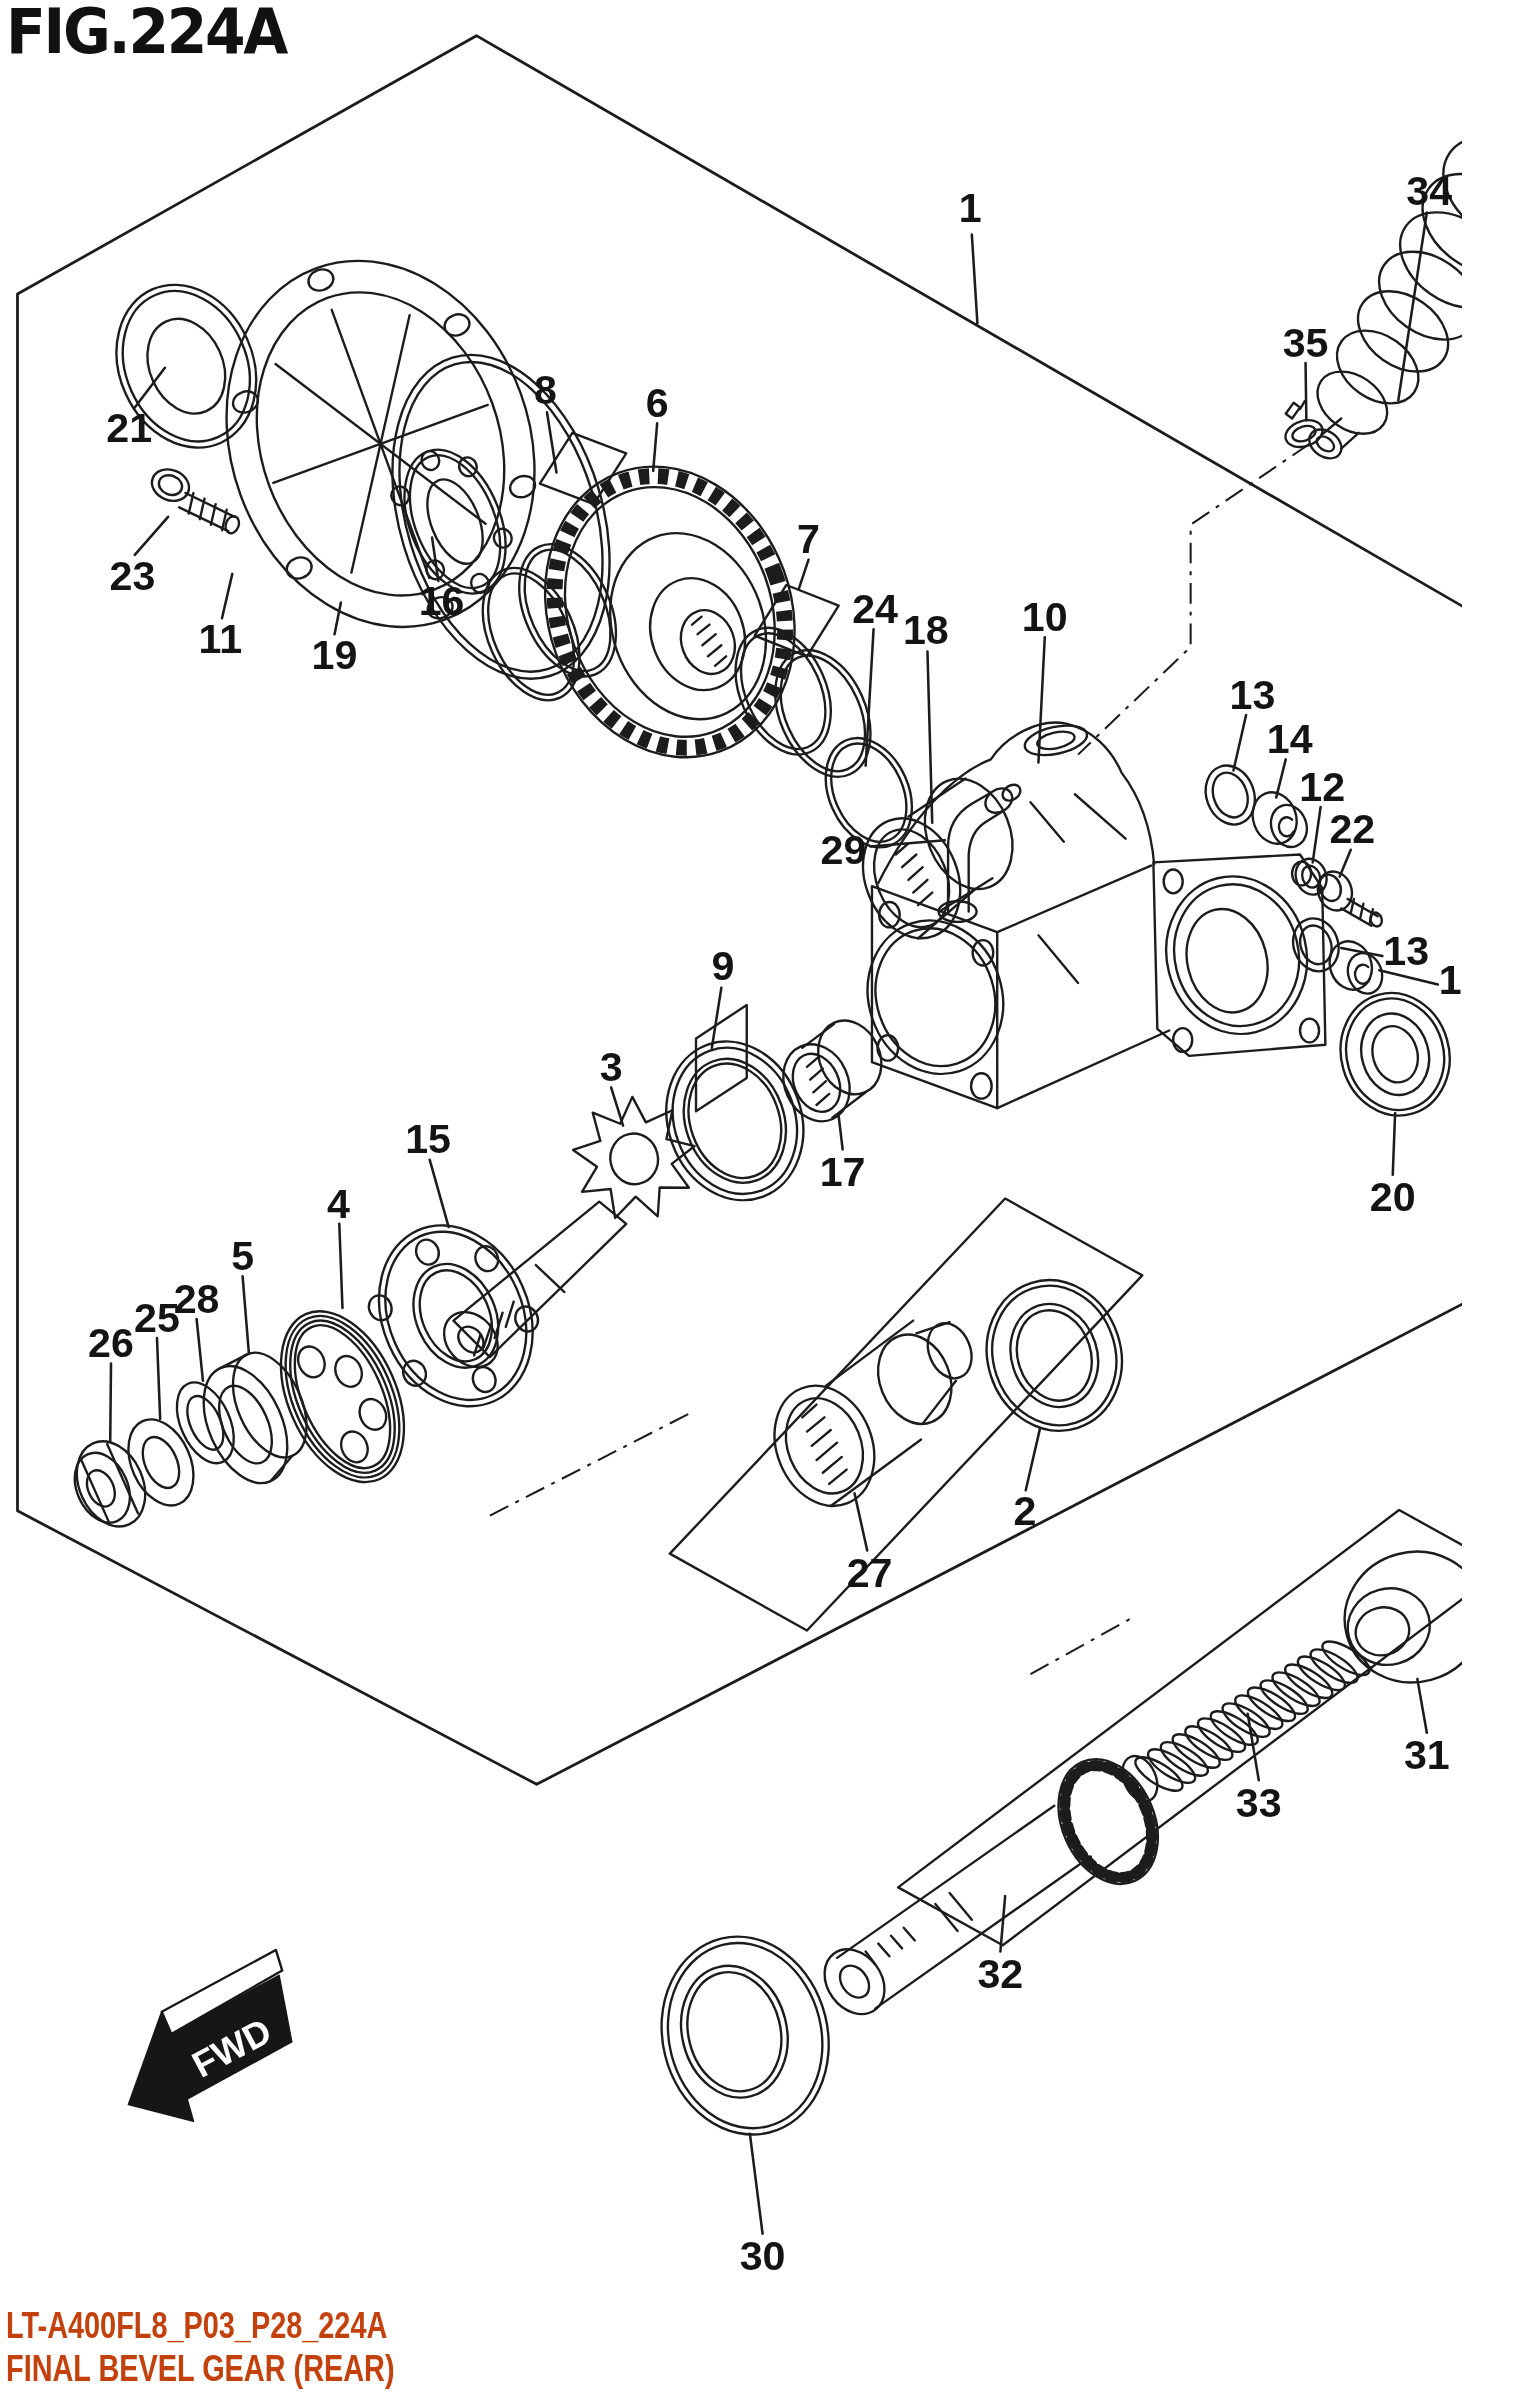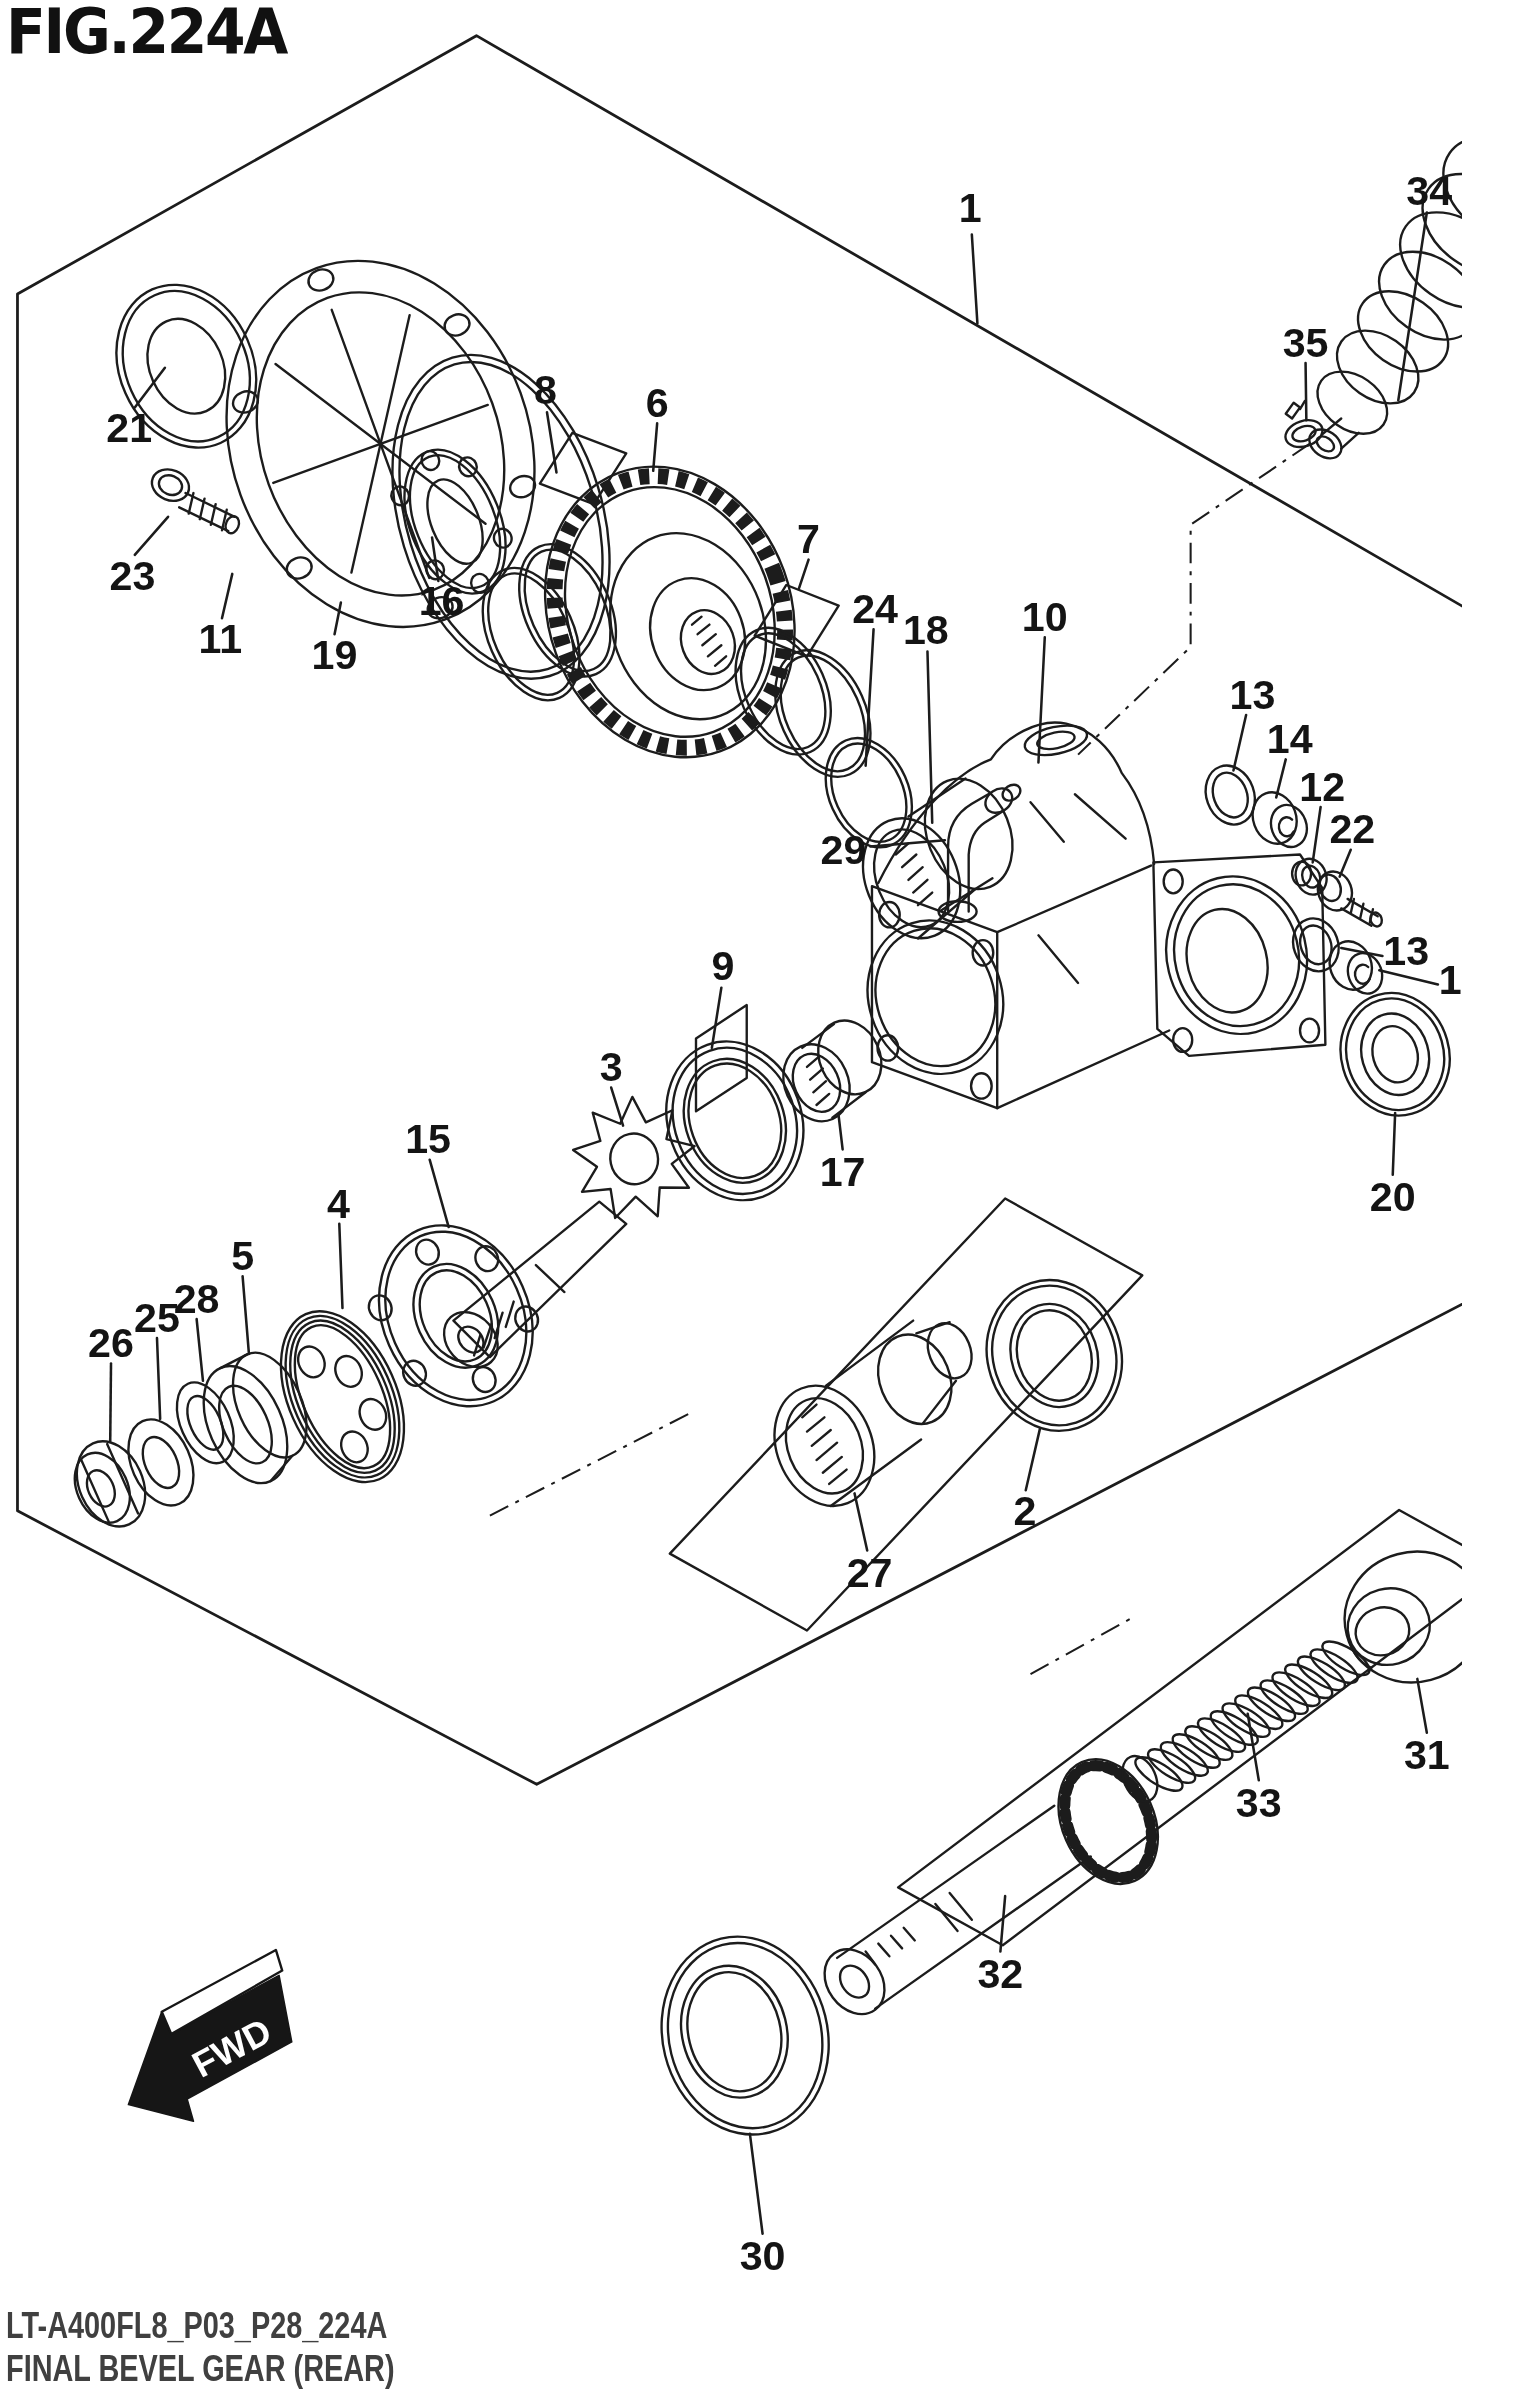--- a/index.html
+++ b/index.html
@@ -1,21 +1,21 @@
 <!DOCTYPE html>
 <html style="font-size:12.7px"><head>
 <meta charset="utf-8">
 <style>
   html,body{margin:0;padding:0;background:#fff;}
   .page{position:relative;width:1462px;height:2401px;background:#fff;overflow:hidden;
         font-family:"Liberation Sans",sans-serif;}
   .fig-title{position:absolute;left:6.3px;top:-4.8px;font-family:"DejaVu Sans",sans-serif;
         font-weight:800;font-size:62px;letter-spacing:-2.4px;color:#111;
         transform:scaleX(.94);transform-origin:left top;white-space:nowrap;}
-  .footer{position:absolute;left:6.3px;top:2304px;color:#404040;}
+  .footer{position:absolute;left:6.3px;top:2304px;color:#c2410c;}
   .footer .line{font-size:37px;font-weight:600;letter-spacing:0;
         transform:scaleX(.78);transform-origin:left top;white-space:nowrap;line-height:43px;}
   svg{position:absolute;left:0;top:0;}
   svg .ln{stroke:#1c1c1c;stroke-width:3;fill:none;stroke-linecap:round;stroke-linejoin:round;}
   svg .thick{stroke-width:3.5;}
   svg .lead{stroke:#1c1c1c;stroke-width:3.2;fill:none;stroke-linecap:round;}
   svg .chain{stroke:#1c1c1c;stroke-width:2.6;fill:none;stroke-dasharray:26 10 5 10;}
   svg text.callout{font-family:"Liberation Sans",sans-serif;font-weight:bold;font-size:52px;
         fill:#141414;text-anchor:middle;}
   svg text.fwd{font-family:"Liberation Sans",sans-serif;font-weight:bold;font-size:46px;fill:#fff;}

